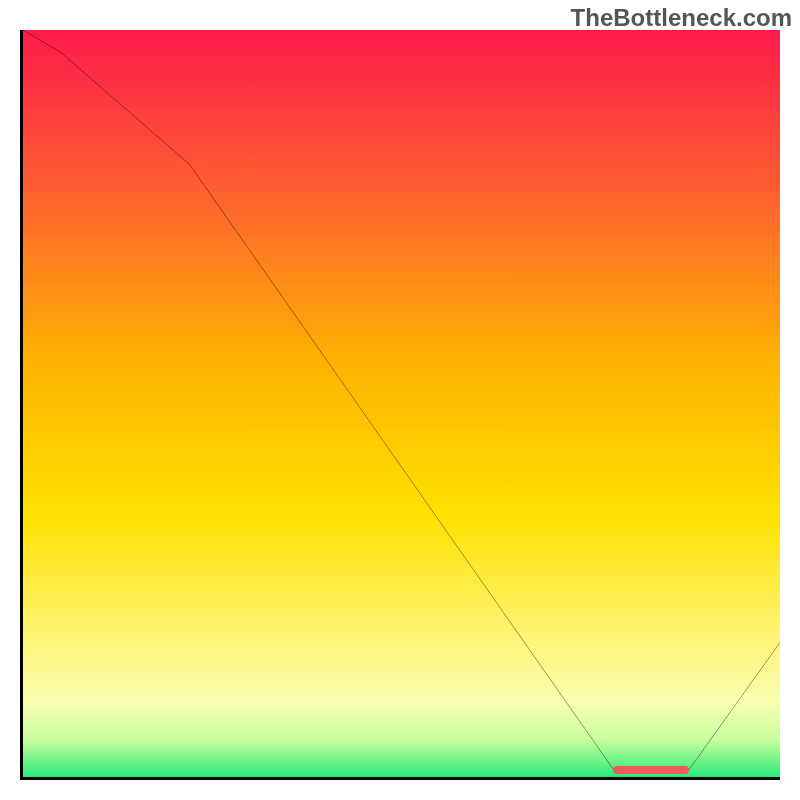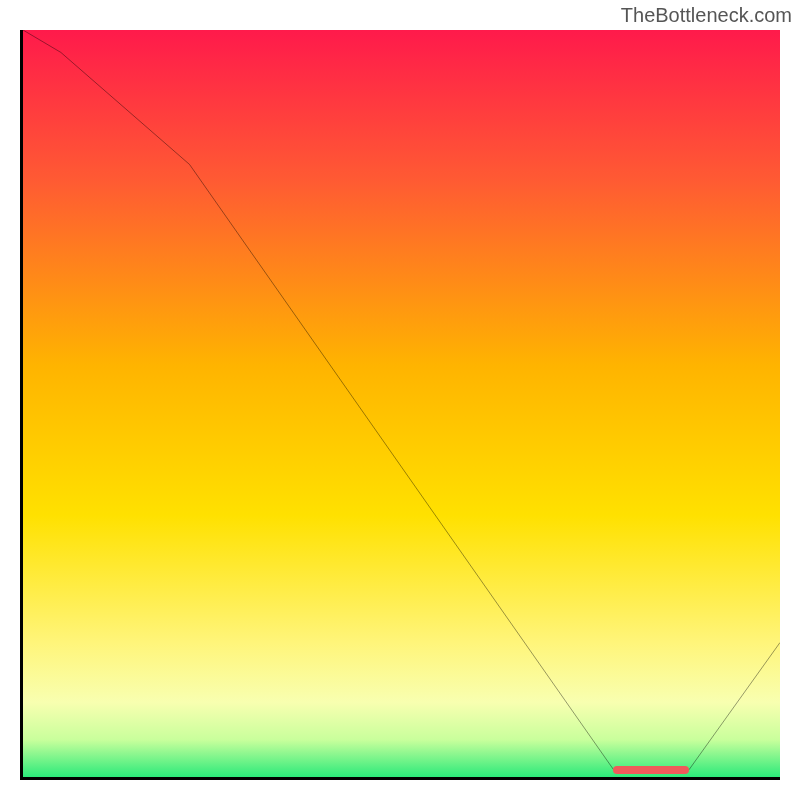--- a/index.html
+++ b/index.html
@@ -1,17 +1,17 @@
 <!DOCTYPE html>
 <html><head>
 <meta charset="utf-8">
 <style>
   html,body{margin:0;padding:0;width:800px;height:800px;background:#fff;font-family:Arial,Helvetica,sans-serif}
   .wrap{position:relative;width:800px;height:800px}
-  .attribution{position:absolute;top:4px;right:8px;font-size:20px;font-weight:400;color:#555;user-select:text}
+  .attribution{position:absolute;top:4px;right:8px;font-size:24px;font-weight:700;color:#555;user-select:text}
   .plot{position:absolute;left:20px;top:30px;width:760px;height:750px;border-left:3px solid #000;border-bottom:3px solid #000;box-sizing:border-box;overflow:hidden}
   .grad{position:absolute;inset:0}
   svg.curve{position:absolute;left:0;top:0;width:100%;height:100%}
   .marker{position:absolute;height:8px;background:#f05a5a;border-radius:4px}
 </style>
 </head>
 <body>
 
 <div class="wrap">
   <div class="attribution">TheBottleneck.com</div>

